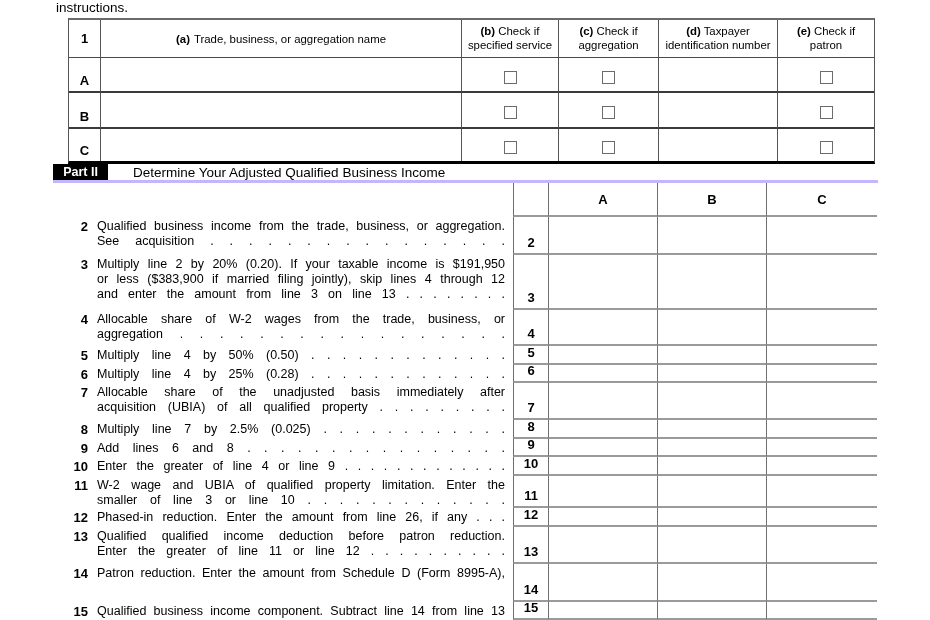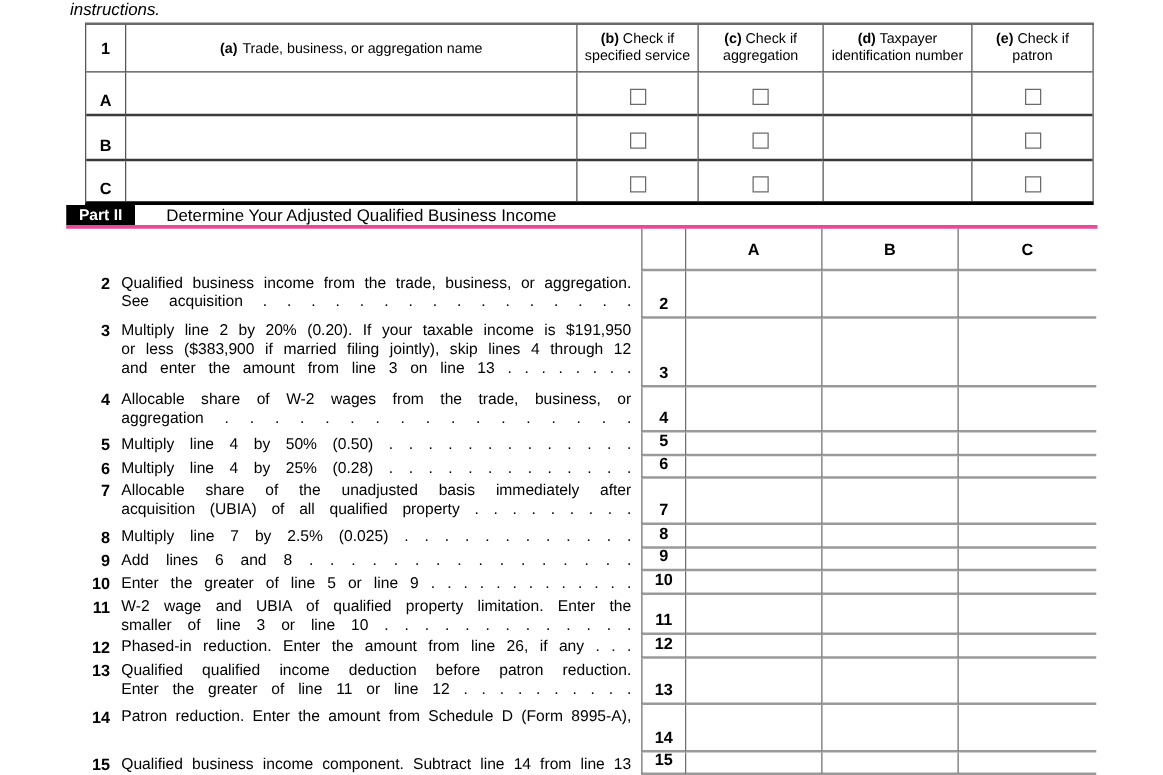--- a/index.html
+++ b/index.html
@@ -1,21 +1,21 @@
 <!DOCTYPE html>
 <html><head>
 <meta charset="utf-8">
 <style>
   * { box-sizing: border-box; margin: 0; padding: 0; }
   html, body { background: #fff; }
   body { font-family: "Liberation Sans", "DejaVu Sans", sans-serif; color: #000; }
   .page { position: relative; width: 930px; height: 620px; background: #fff; overflow: hidden; }
 
   
-  .intro { position: absolute; left: 56px; top: 0; font-style: italic; font-size: 13.5px; }
+  .intro { position: absolute; left: 56px; top: 0; font-size: 13.5px; }
 
   
   .p1 { position: absolute; left: 68px; top: 18px; width: 807px; height: 146px;
         border-left: 1px solid #555; border-right: 1px solid #555;
         border-top: 2px solid #6a6a6a; border-bottom: 3px solid #000;
         display: grid;
         grid-template-columns: 31px 361px 97px 100px 119px 97px;
         grid-template-rows: 38px 35px 36px 32px; }
   .p1c { border-left: 1px solid #555; }
   .nc  { border-left: none; }
@@ -23,21 +23,21 @@
   .rb  { border-bottom: 2px solid #3a3a3a; }
   .p1num { display: flex; align-items: center; justify-content: center; font-weight: 700; font-size: 13px; }
   .ha  { display: flex; align-items: center; justify-content: center; font-size: 11.4px; }
   .ha b { margin-right: 4px; }
   .h2  { text-align: center; font-size: 11.4px; line-height: 13.5px; padding-top: 5px; }
   .rowlab { display: flex; align-items: flex-end; justify-content: center; padding-bottom: 3px; font-weight: 700; font-size: 13px; }
   .cbcell { display: flex; align-items: center; justify-content: center; }
   .cb { width: 13px; height: 13px; border: 1.5px solid #6b6b6b; background: #fff; display: inline-block; margin-top: 5px; }
 
   
-  .p2bar { position: absolute; left: 53px; top: 164px; width: 825px; height: 19px; border-bottom: 3px solid #ec4899; padding-left: 42px; }
+  .p2bar { position: absolute; left: 53px; top: 164px; width: 825px; height: 19px; border-bottom: 3px solid #c4b5fd; padding-left: 42px; }
   .partbox { position: absolute; left: 0; top: 0; width: 55px; height: 16px; background: #000; color: #fff;
              font-weight: 700; font-size: 12.5px; text-align: center; line-height: 16px; }
   .parttitle { position: absolute; left: 80px; top: 0; font-weight: 400; font-size: 13.5px; line-height: 17px; }
 
   
   .p2 { position: absolute; left: 55px; top: 183px; width: 822px; }
   .prow { display: flex; width: 822px; }
   .cell-text { width: 458px; display: flex; padding-top: 2px; }
   .lnum { width: 33px; text-align: right; font-weight: 700; font-size: 13px; line-height: 15px; flex: none; }
   .ltext { margin-left: 9px; width: 408px; }
@@ -241,21 +241,21 @@
       <div class="cell-num">9</div>
       <div class="cell-amt"></div>
       <div class="cell-amt"></div>
       <div class="cell-amt cc"></div>
     </div>
 
     <div class="prow" style="height:19px">
       <div class="cell-text">
         <span class="lnum">10</span>
         <div class="ltext">
-            <div class="tl">Enter the greater of line 5 or line 9 . . . . . . . . . . . . .</div>
+            <div class="tl">Enter the greater of line 4 or line 9 . . . . . . . . . . . . .</div>
           </div>
       </div>
       <div class="cell-num">10</div>
       <div class="cell-amt"></div>
       <div class="cell-amt"></div>
       <div class="cell-amt cc"></div>
     </div>
 
     <div class="prow" style="height:32px">
       <div class="cell-text">

